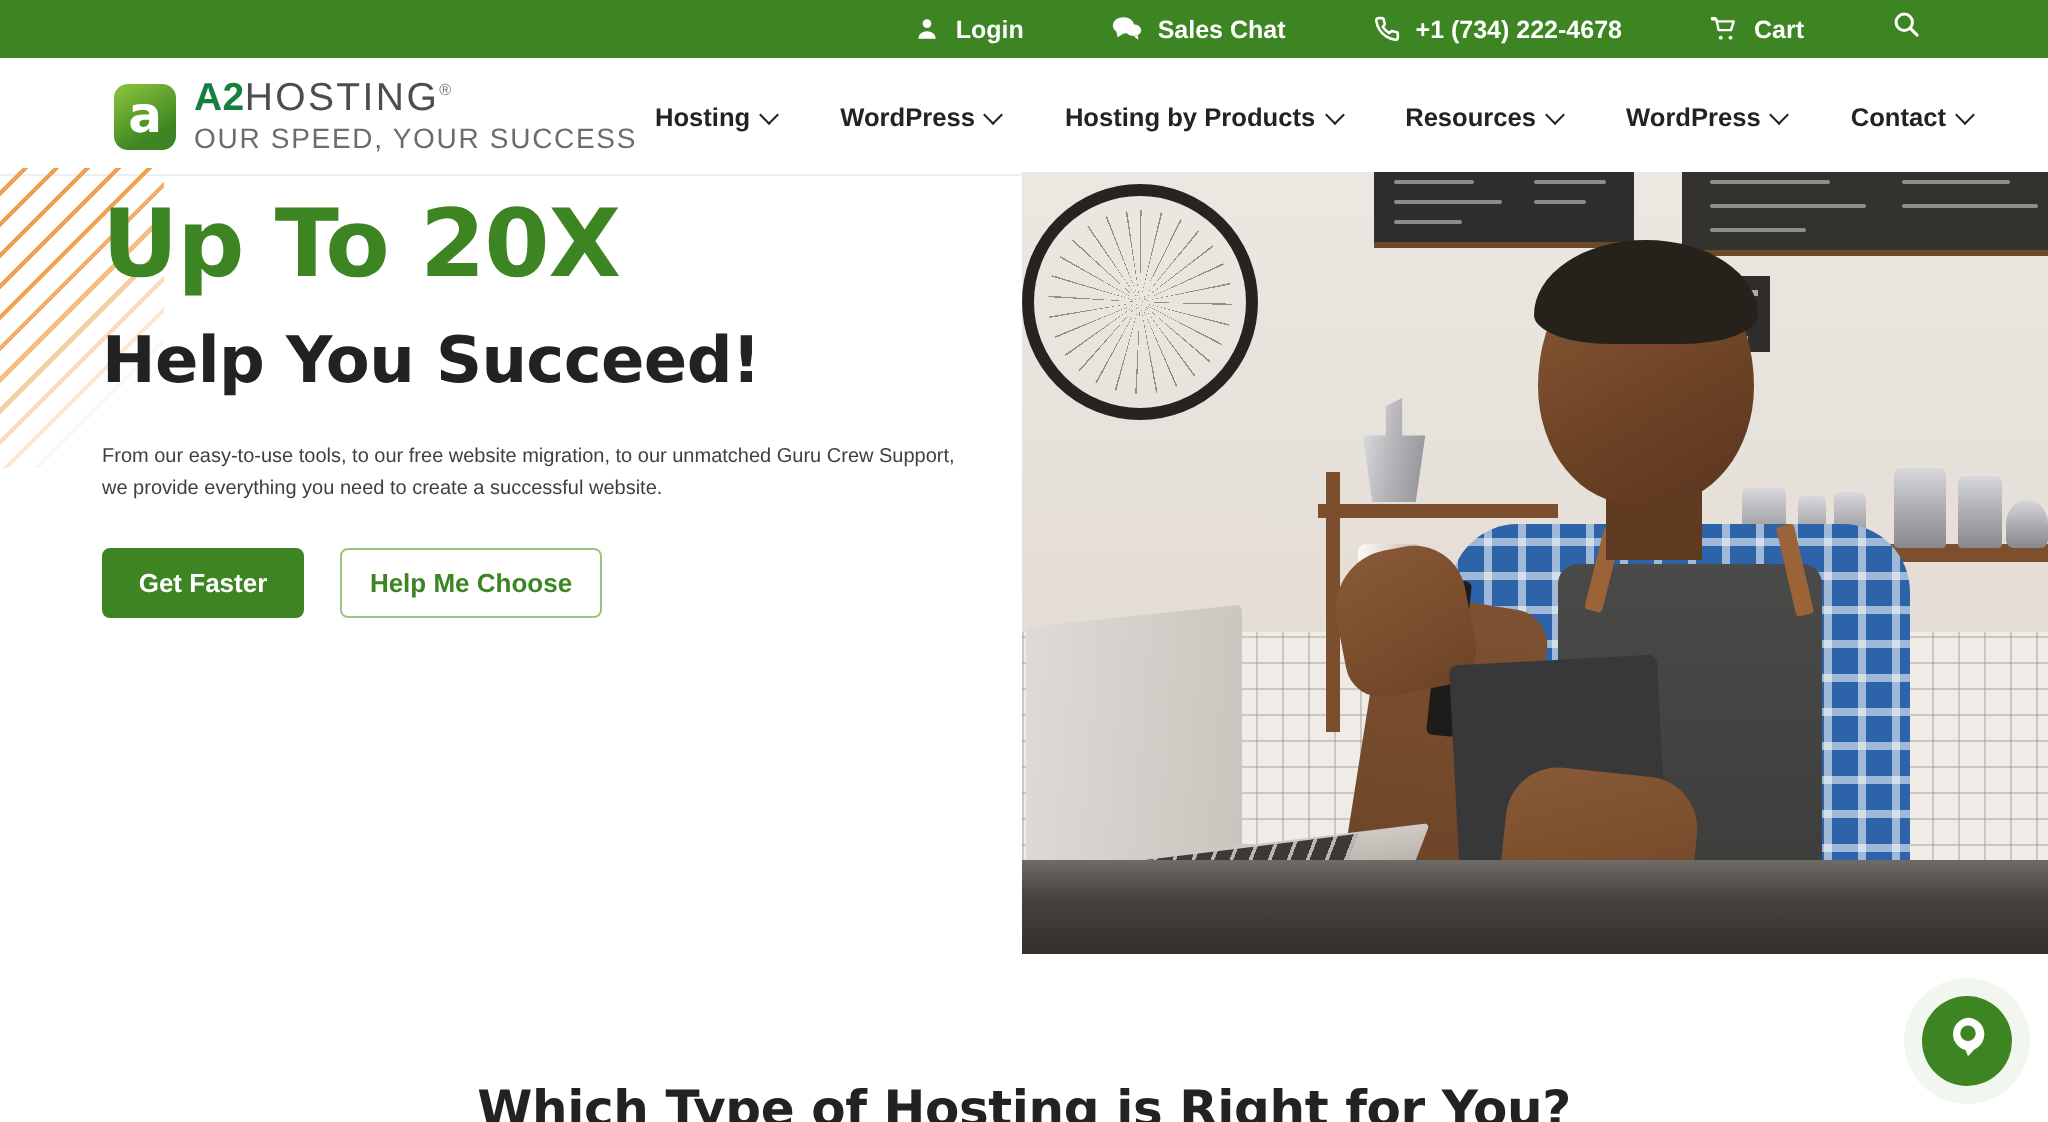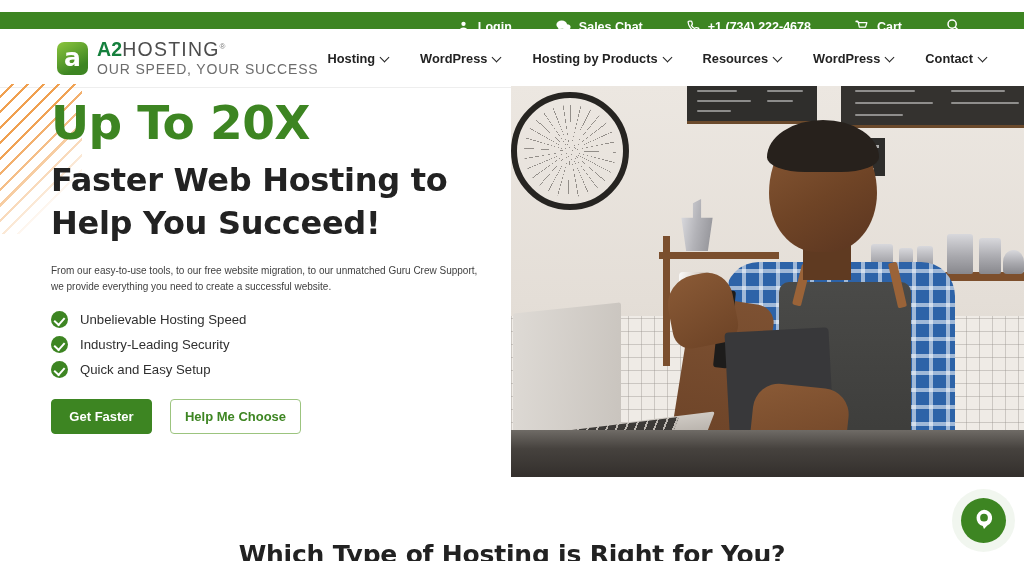--- a/index.html
+++ b/index.html
@@ -11,21 +11,20 @@
   }
   .page { position: relative; width: 1024px; height: 561px; overflow: hidden; }
 
   
   .topbar {
     position: absolute; top: 0; left: 0;
     width: 1024px; height: 29px;
     background: #3d8522;
     display: flex; align-items: center; justify-content: flex-end;
     padding-right: 64px;
-    margin-top: 12px;
   }
   .topbar-item {
     display: flex; align-items: center; gap: 8px;
     color: #ffffff; font-size: 12.5px; font-weight: 600;
     margin-left: 44px; cursor: pointer; white-space: nowrap;
   }
   .topbar-item svg { display: block; }
   .topbar-search { margin-left: 44px; cursor: pointer; display: flex; align-items: center; }
 
   
@@ -367,39 +366,24 @@
     </div>
   </div>
 
   <div class="hero">
 
     <div class="stripes"></div>
 
     <div class="hero-copy">
       <div class="hero-eyebrow">Up To 20X</div>
       <div class="hero-title">
-        <div>Faster Web Hosting to</div>
         <div>Help You Succeed!</div>
       </div>
       <p class="hero-desc">From our easy-to-use tools, to our free website migration, to our unmatched Guru Crew Support, we provide everything you need to create a successful website.</p>
 
-      <ul class="hero-list">
-        <li>
-          <span class="check"></span>
-          <span>Unbelievable Hosting Speed</span>
-        </li>
-        <li>
-          <span class="check"></span>
-          <span>Industry-Leading Security</span>
-        </li>
-        <li>
-          <span class="check"></span>
-          <span>Quick and Easy Setup</span>
-        </li>
-      </ul>
 
       <div class="hero-btns">
         <div class="btn btn-primary">Get Faster</div>
         <div class="btn btn-secondary">Help Me Choose</div>
       </div>
     </div>
 
     <div class="hero-img" title="Smiling barista talking on phone holding tablet in a cafe">
       <div class="hi wall"></div>
       <div class="hi tile"></div>

